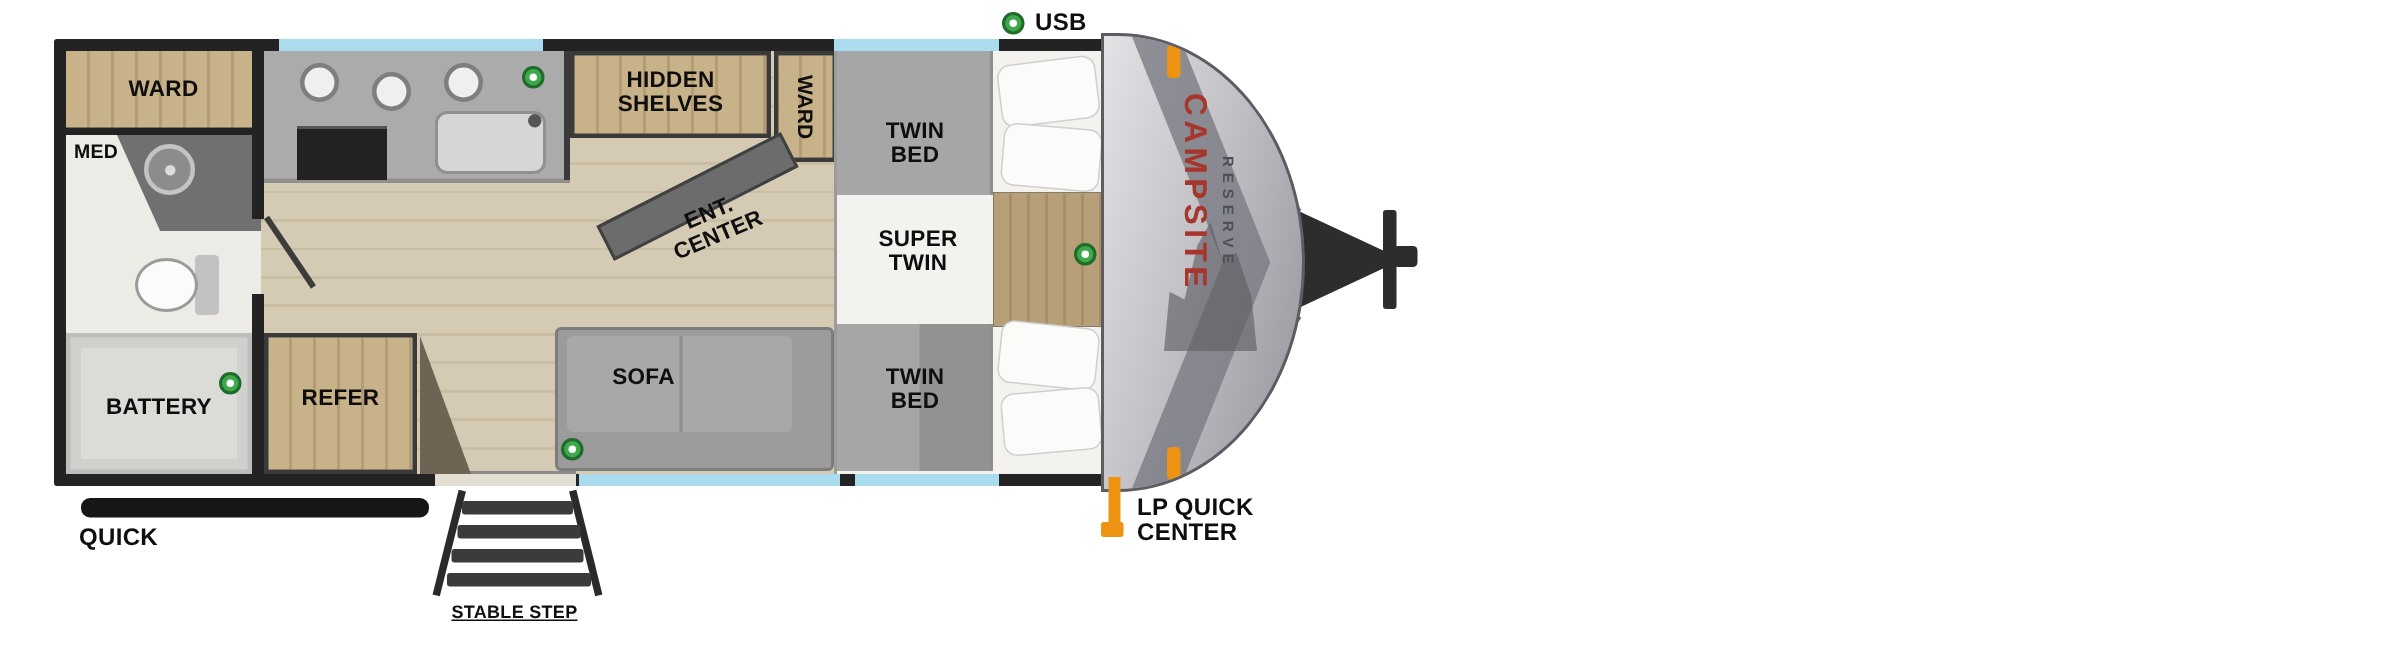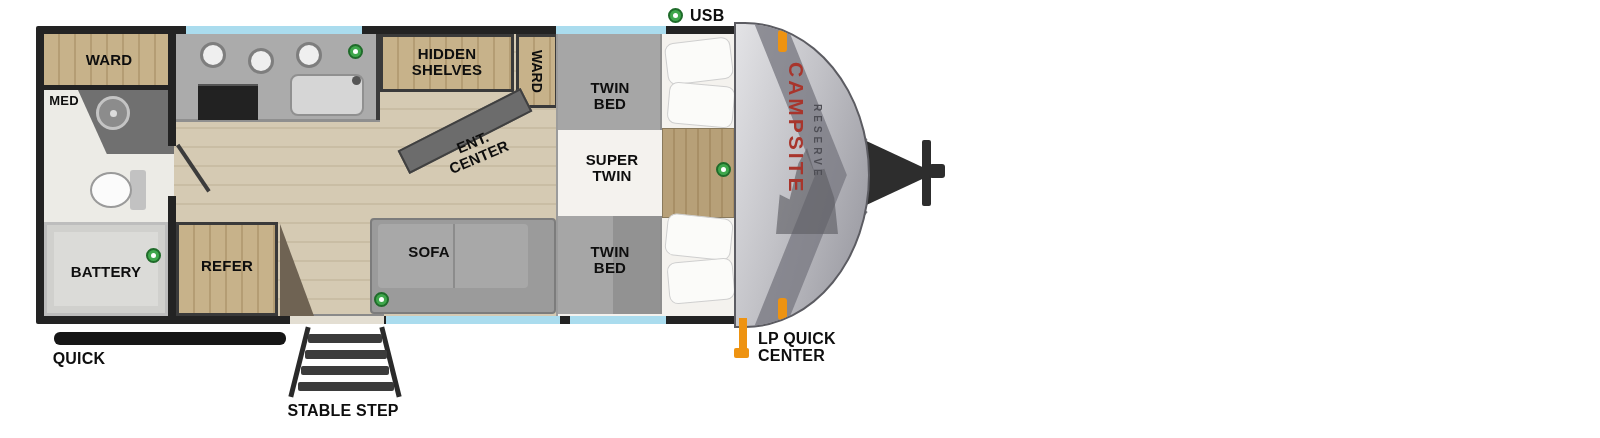--- a/index.html
+++ b/index.html
@@ -137,21 +137,21 @@
   <div class="gdot" style="left:374px;top:292px;">
       <i></i>
     </div>
 
   <div class="abs" style="left:297px;top:326px;width:5px;height:72px;background:#2a2a2a;transform:rotate(14deg);"></div>
   <div class="abs" style="left:388px;top:326px;width:5px;height:72px;background:#2a2a2a;transform:rotate(-14deg);"></div>
   <div class="abs" style="left:308px;top:334px;width:74px;height:9px;background:#3b3b3b;border-radius:2px;"></div>
   <div class="abs" style="left:305px;top:350px;width:82px;height:9px;background:#3b3b3b;border-radius:2px;"></div>
   <div class="abs" style="left:301px;top:366px;width:88px;height:9px;background:#3b3b3b;border-radius:2px;"></div>
   <div class="abs" style="left:298px;top:382px;width:96px;height:9px;background:#3b3b3b;border-radius:2px;"></div>
-  <div class="lbl" style="left:282px;top:402px;width:122px;font-size:16px;">
+  <div class="lbl" style="left:282px;top:402px;width:122px;font-size:12px;text-decoration:underline;">
       <span>STABLE STEP</span>
     </div>
 
   <div class="abs" style="left:54px;top:332px;width:232px;height:13px;background:#161616;border-radius:6px;"></div>
   <div class="lbl" style="left:34px;top:350px;width:90px;font-size:16px;">
       <span>QUICK</span>
     </div>
 
   <div class="abs" style="left:734px;top:22px;width:136px;height:306px;z-index:2;overflow:hidden;
               background:linear-gradient(105deg,#e3e3e6 0%,#c2c2c7 45%,#93939b 100%);

